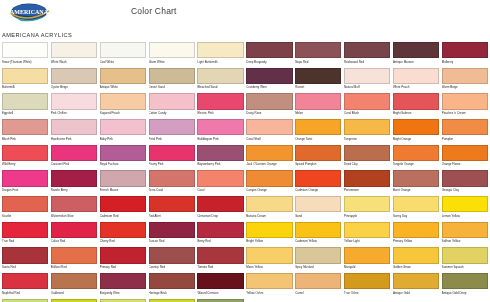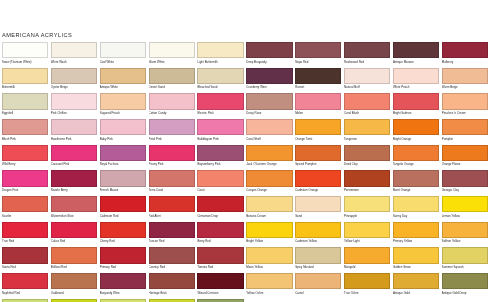--- a/index.html
+++ b/index.html
@@ -79,20 +79,31 @@
     white-space: nowrap;
     overflow: hidden;
     letter-spacing: 0.02px;
   }
 </style>
 </head>
 <body>
 
 <div class="page">
 
+  <div class="header">
+    <svg class="logo" viewBox="0 0 92 52">
+      <ellipse cx="46" cy="22" rx="36" ry="17" fill="#1b3d78"></ellipse>
+      <ellipse cx="46" cy="18" rx="32" ry="12" fill="#2c5ea8"></ellipse>
+      <path d="M10 28 Q46 48 84 26 Q62 44 30 40 Z" fill="#39a0a8"></path>
+      <path d="M8 24 Q44 46 86 20" stroke="#c8a13a" stroke-width="3" fill="none"></path>
+      <text x="46" y="25" font-family="'Liberation Serif', serif" font-size="12" font-weight="bold" fill="#ffffff" text-anchor="middle">AMERICANA</text>
+    </svg>
+
+    <div class="chart-title">Color Chart</div>
+  </div>
 
   <div class="section-title">AMERICANA ACRYLICS</div>
 
   <div class="grid">
       <div class="swatch-cell">
         <div class="swatch-chip" style="background-color: rgb(253, 253, 250);"></div>
         <div class="swatch-label">Snow (Titanium White)</div>
       </div>
       <div class="swatch-cell">
         <div class="swatch-chip" style="background-color: rgb(246, 241, 228);"></div>

